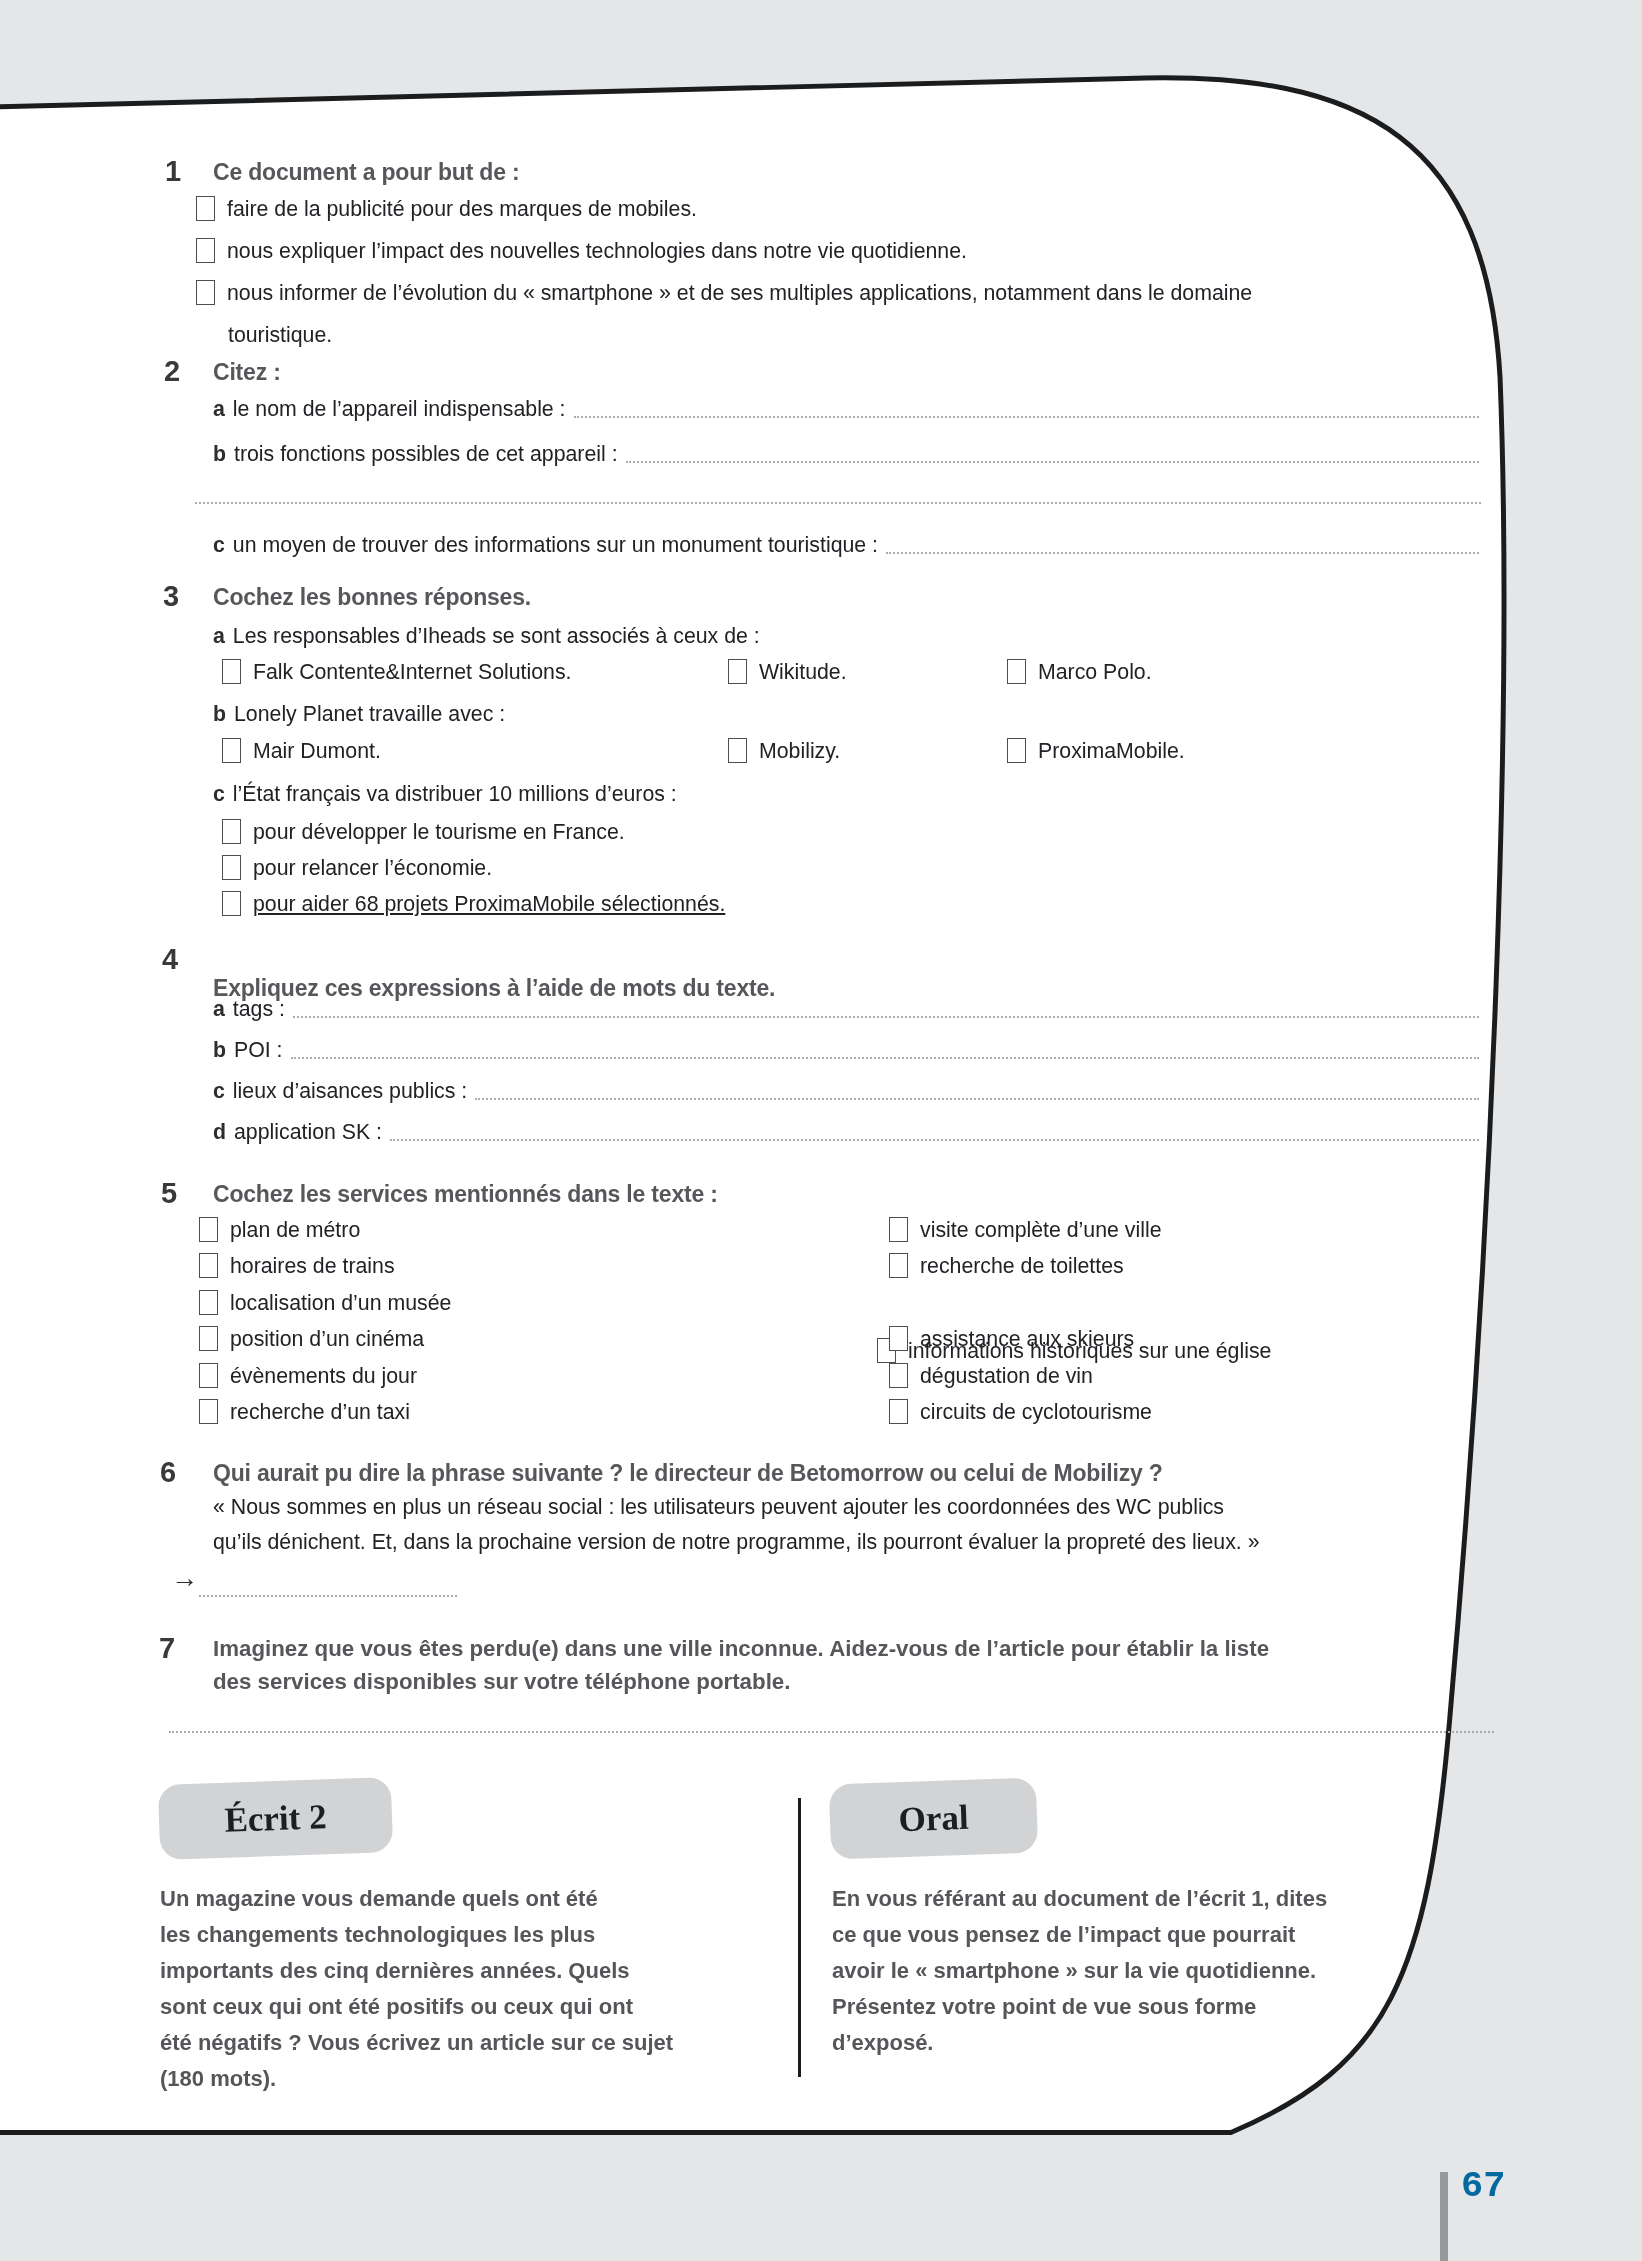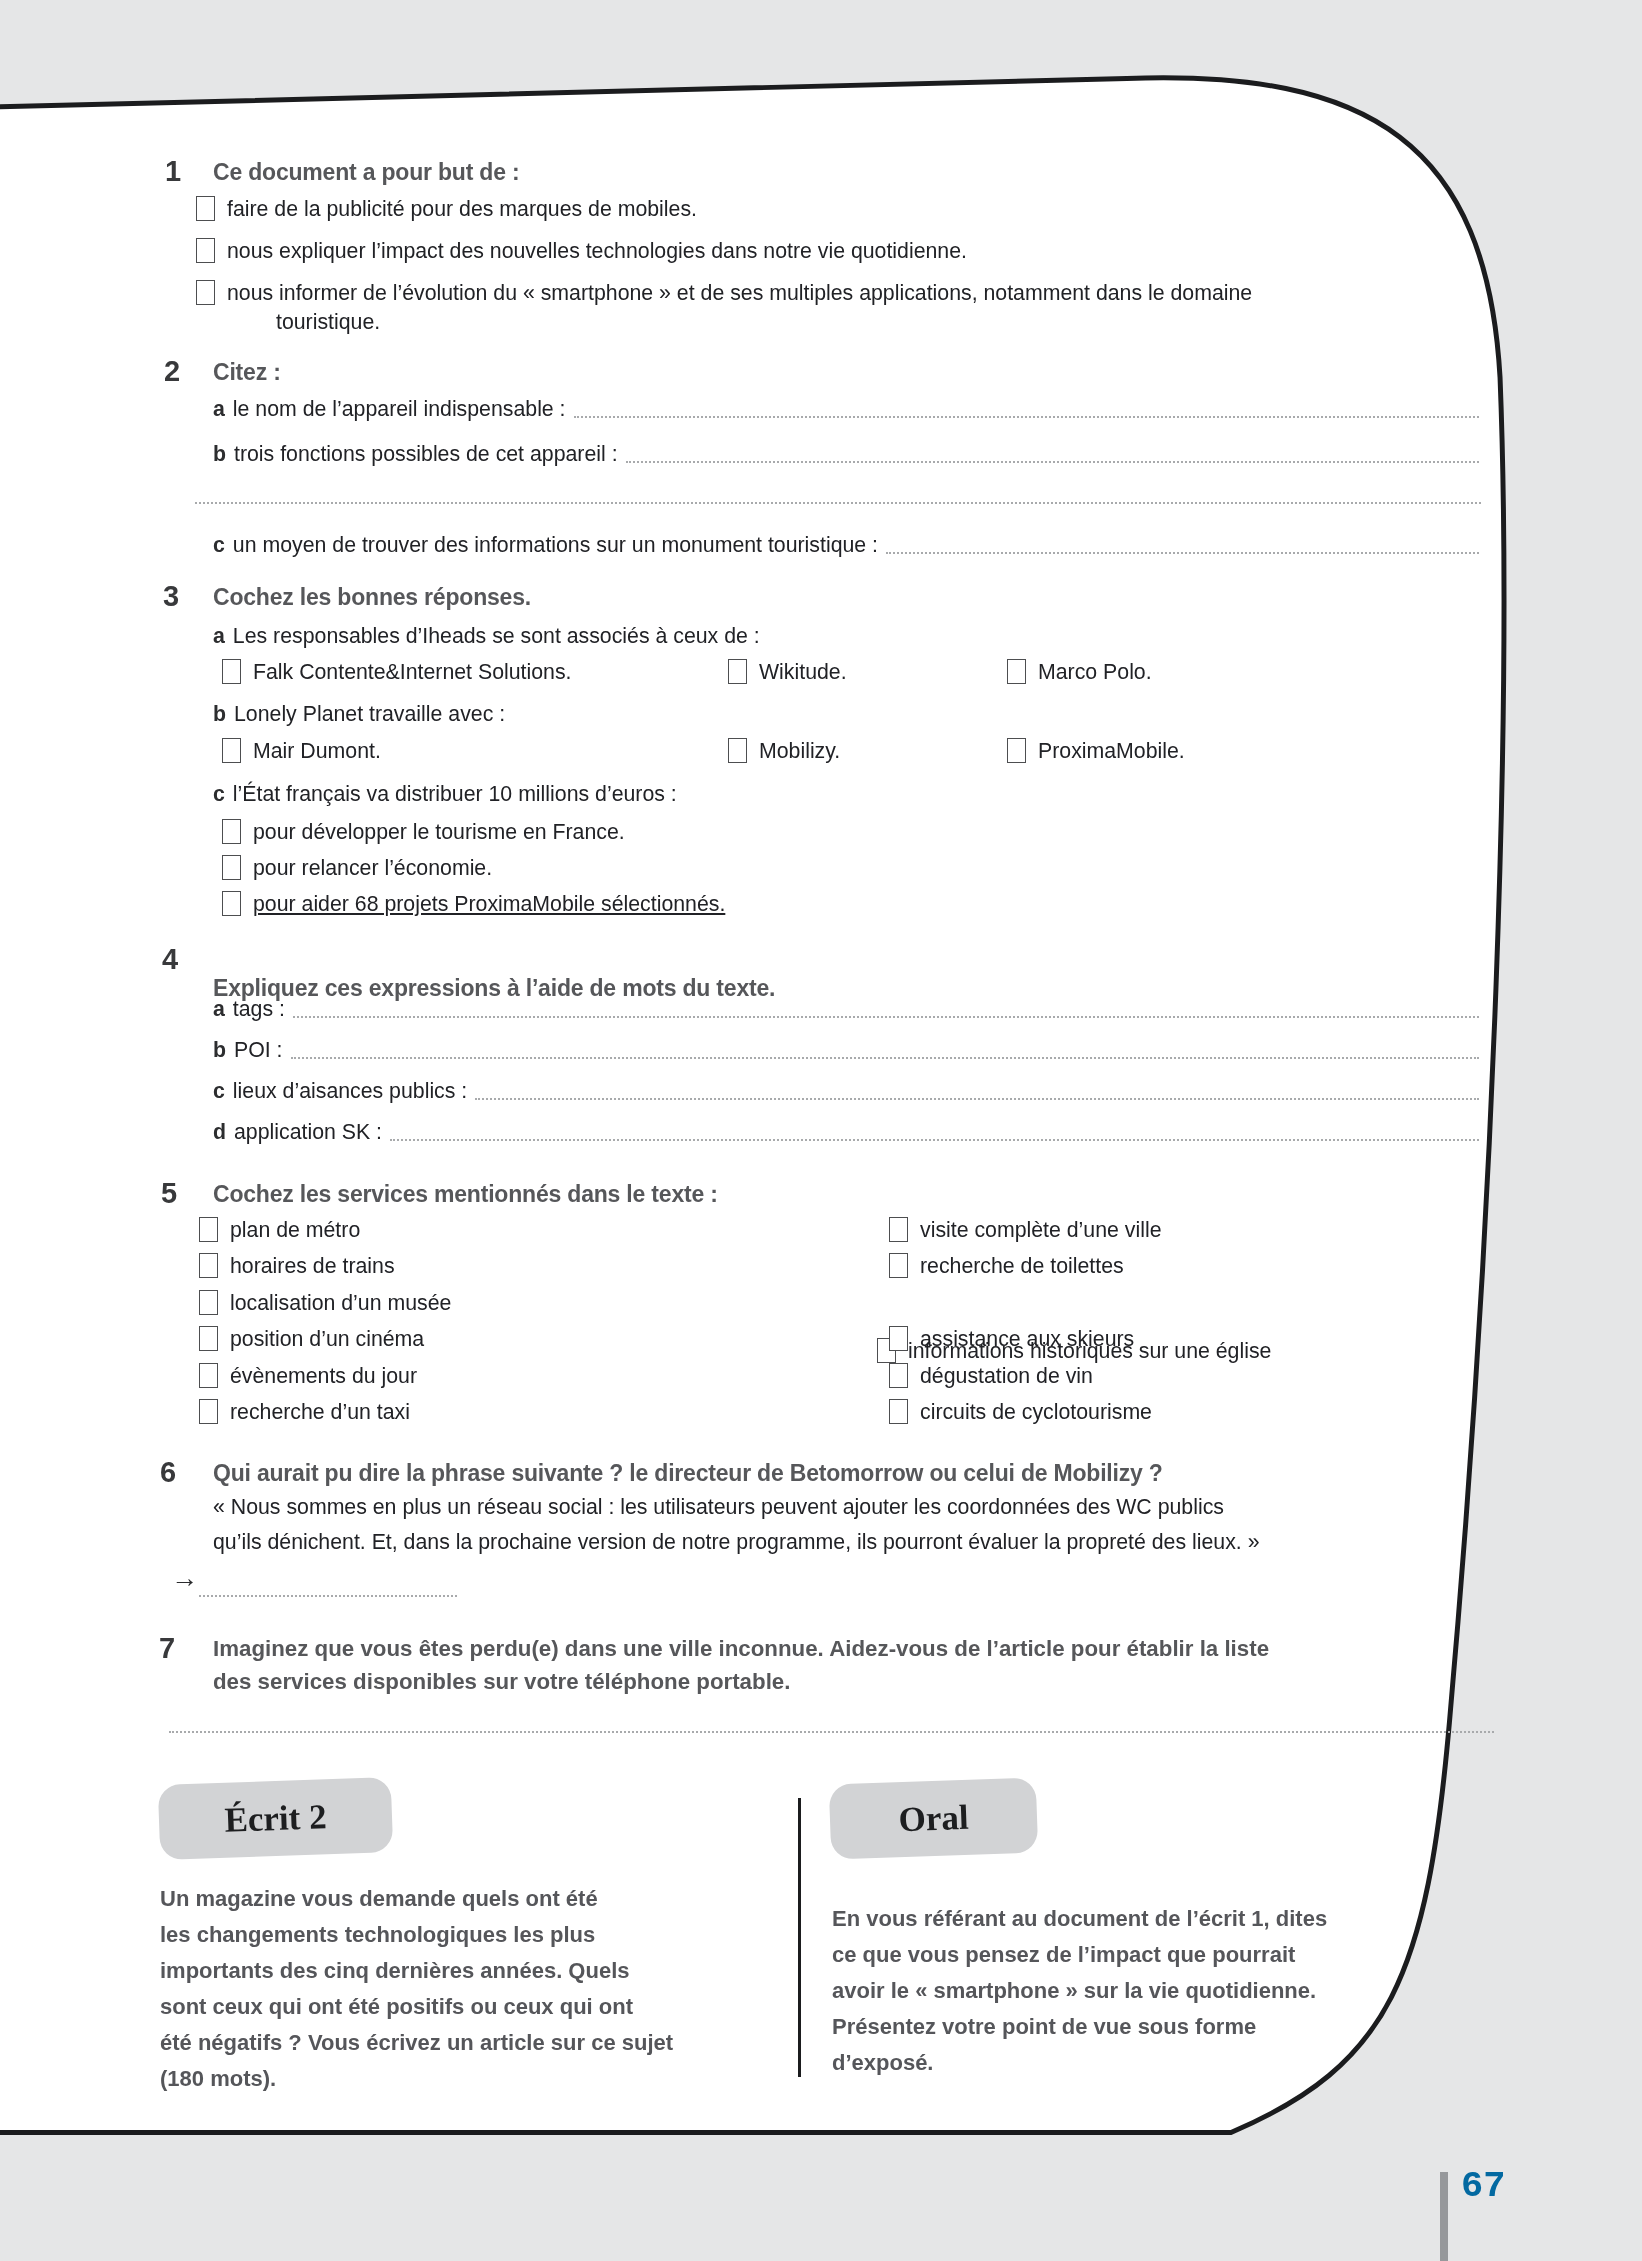--- a/index.html
+++ b/index.html
@@ -44,21 +44,21 @@
              C 3048 1420, 3008 2480, 2920 3470
              C 2875 3980, 2800 4160, 2480 4296
              L -30 4296 Z" fill="#ffffff" stroke="#1b1c1e" stroke-width="10"></path>
   </svg>
 
   <div class="qnum" style="left:165px;top:155px;">1</div>
   <div class="qtitle" style="left:213px;top:159px;">Ce document a pour but de :</div>
   <div class="line" style="left:196px;top:196px;"><span class="cb"></span><span>faire de la publicité pour des marques de mobiles.</span></div>
   <div class="line" style="left:196px;top:238px;"><span class="cb"></span><span>nous expliquer l’impact des nouvelles technologies dans notre vie quotidienne.</span></div>
   <div class="line" style="left:196px;top:280px;"><span class="cb"></span><span>nous informer de l’évolution du « smartphone » et de ses multiples applications, notamment dans le domaine</span></div>
-  <div class="line" style="left:228px;top:310px;margin-left:48px;">touristique.</div>
+  <div class="line" style="left:228px;top:323px;">touristique.</div>
 
   <div class="qnum" style="left:164px;top:355px;">2</div>
   <div class="qtitle" style="left:213px;top:359px;">Citez :</div>
   <div class="ansrow" style="left:213px;top:397px;width:1266px;">
     <span class="txt"><span class="ltr">a</span><span>le nom de l’appareil indispensable :</span></span>
     <span class="dots"></span>
   </div>
   <div class="ansrow" style="left:213px;top:442px;width:1266px;">
     <span class="txt"><span class="ltr">b</span><span>trois fonctions possibles de cet appareil :</span></span>
     <span class="dots"></span>
@@ -138,21 +138,21 @@
   <div class="para" style="left:160px;top:1881px;">
     <div>Un magazine vous demande quels ont été</div>
     <div>les changements technologiques les plus</div>
     <div>importants des cinq dernières années. Quels</div>
     <div>sont ceux qui ont été positifs ou ceux qui ont</div>
     <div>été négatifs ? Vous écrivez un article sur ce sujet</div>
     <div>(180 mots).</div>
   </div>
 
   <div class="badge" style="left:830px;top:1781px;width:207px;height:75px;">Oral</div>
-  <div class="para" style="left:832px;top:1881px;margin-top:20px;">
+  <div class="para" style="left:832px;top:1881px;">
     <div>En vous référant au document de l’écrit 1, dites</div>
     <div>ce que vous pensez de l’impact que pourrait</div>
     <div>avoir le « smartphone » sur la vie quotidienne.</div>
     <div>Présentez votre point de vue sous forme</div>
     <div>d’exposé.</div>
   </div>
 
   <div class="pagebar" style="left:1440px;top:2172px;width:8.4px;height:89px;"></div>
   <div class="pagenum" style="left:1461px;top:2165px;">67</div>
 

